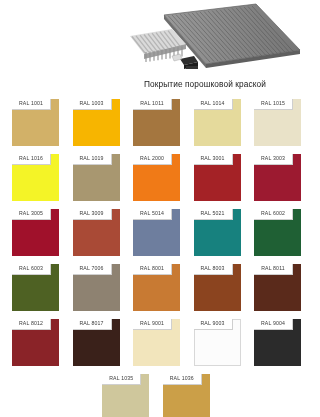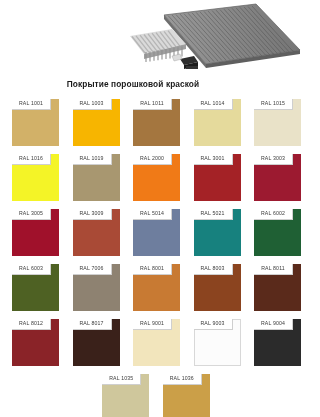--- a/index.html
+++ b/index.html
@@ -21,23 +21,23 @@
   .product-area {
     position: absolute;
     left: 0; top: 0;
     width: 311px; height: 96px;
   }
   .product-svg { position: absolute; left: 128px; top: 2px; }
   .product-caption {
     position: absolute;
     left: 0; top: 79px;
     width: 266px;
-    text-align: center;
+    text-align: right;
     font-size: 8.3px;
-    font-weight: bold;
+    font-weight: normal;
     color: #1a1a1a;
     letter-spacing: 0.1px;
   }
 
   
   .grid {
     position: absolute;
     left: 12px; top: 99px;
     width: 288px;
   }

